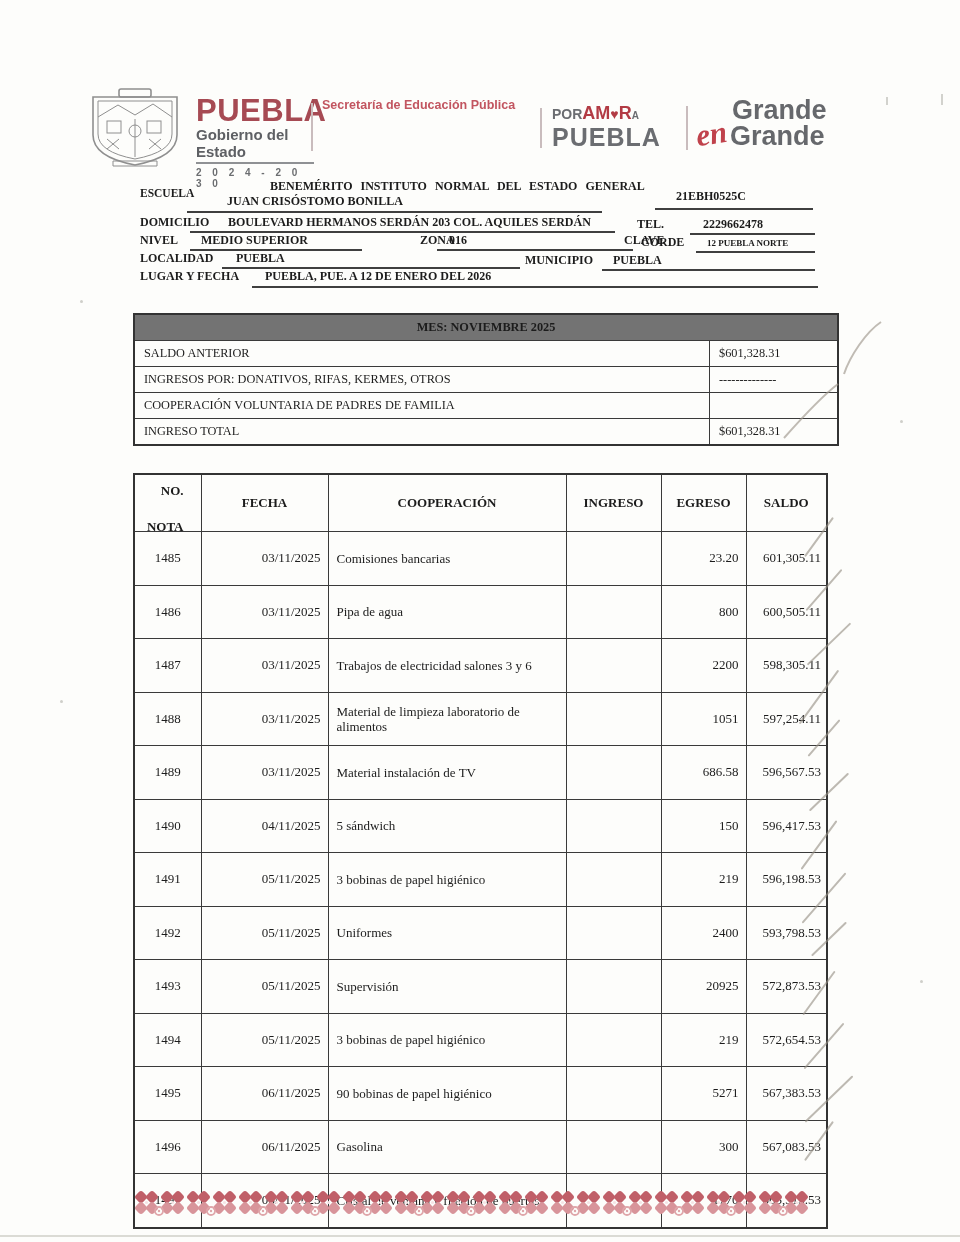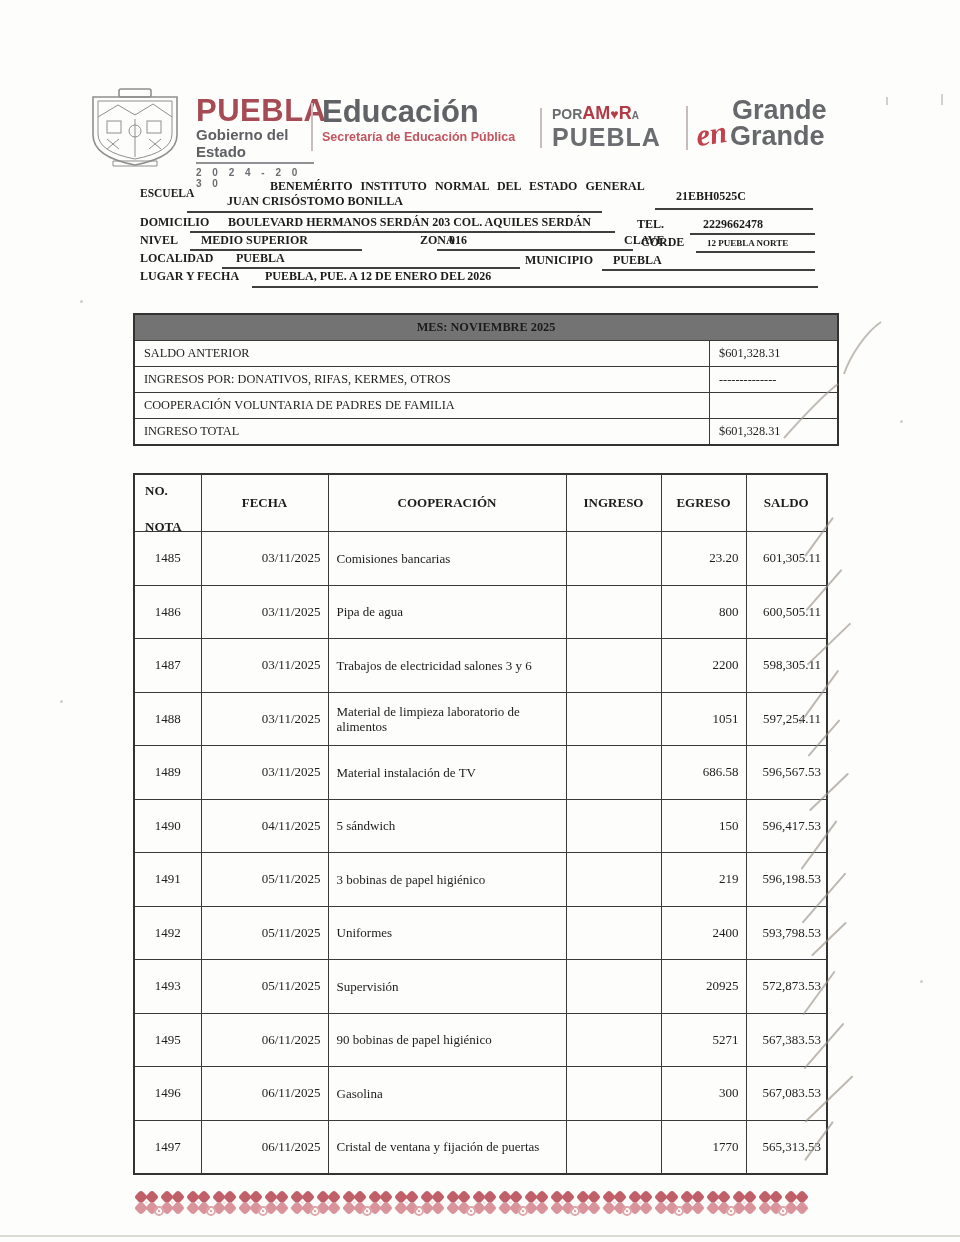--- a/index.html
+++ b/index.html
@@ -41,21 +41,21 @@
   .mes-table td{border:1.5px solid #3a3a3a;font-size:12.3px;height:25px;padding:0 0 0 9px;}
   .mes-title{text-align:center;font-weight:700;font-size:12.5px;background:#737373;padding:0!important;}
   .mes-val{width:118px;}
 
   
   .ledger{position:absolute;left:133px;top:473px;width:693px;border:2px solid #333;table-layout:fixed;}
   .ledger th,.ledger td{border:1.5px solid #3a3a3a;font-size:13px;}
   .ledger th{font-weight:700;height:54px;}
   .ledger td{height:48.5px;padding:2px 4px;}
   .no-head{display:flex;flex-direction:column;justify-content:space-between;height:42px;
-           align-items:flex-start;padding:4px 0 2px 9px;gap:20px;}
+           align-items:flex-end;padding:4px 16px 2px 9px;gap:20px;}
   .c-no{text-align:center;}
   .c-fecha{text-align:right;padding-right:7px!important;}
   .c-desc{text-align:left;padding-left:8px!important;line-height:15px;}
   .c-egr{text-align:right;padding-right:7px!important;}
   .c-sal{text-align:right;padding-right:5px!important;}
 
   
   .tick-layer{position:absolute;inset:0;pointer-events:none;}
   .tick{position:absolute;width:2px;background:rgba(150,143,133,.62);border-radius:2px;}
   .curve-tick{position:absolute;}
@@ -87,21 +87,20 @@
         <path d="M28,74 h44 v5 h-44 Z" stroke-width="1"></path>
       </g>
     </svg>
     <div class="puebla-block">
       <div class="puebla-word">PUEBLA</div>
       <div class="gob">Gobierno del Estado</div>
       <div class="years">2 0 2 4 - 2 0 3 0</div>
     </div>
     <div class="logo-div" style="left:311px;top:103px;height:48px;"></div>
     <div class="edu-block">
-      <div class="edu-word">Educación</div>
       <div class="edu-sub">Secretaría de Educación Pública</div>
     </div>
     <div class="logo-div" style="left:540px;top:108px;height:40px;"></div>
     <div class="amor-block">
       <div class="amor-l1"><span>POR</span><span class="red"><span>AM</span><span class="hrt">♥</span><span>R</span></span><span class="sm">A</span></div>
       <div class="amor-l2">PUEBLA</div>
     </div>
     <div class="logo-div" style="left:686px;top:106px;height:44px;"></div>
     <div class="pensar-block">
       <div class="pensar-l1">Grande</div>
@@ -265,20 +264,28 @@
         </tr>
         <tr>
           <td class="c-no">1493</td>
           <td class="c-fecha">05/11/2025</td>
           <td class="c-desc">Supervisión</td>
           <td class="c-ing"></td>
           <td class="c-egr">20925</td>
           <td class="c-sal">572,873.53</td>
         </tr>
         <tr>
+          <td class="c-no">1494</td>
+          <td class="c-fecha">05/11/2025</td>
+          <td class="c-desc">3 bobinas de papel higiénico</td>
+          <td class="c-ing"></td>
+          <td class="c-egr">219</td>
+          <td class="c-sal">572,654.53</td>
+        </tr>
+        <tr>
           <td class="c-no">1495</td>
           <td class="c-fecha">06/11/2025</td>
           <td class="c-desc">90 bobinas de papel higiénico</td>
           <td class="c-ing"></td>
           <td class="c-egr">5271</td>
           <td class="c-sal">567,383.53</td>
         </tr>
         <tr>
           <td class="c-no">1496</td>
           <td class="c-fecha">06/11/2025</td>

